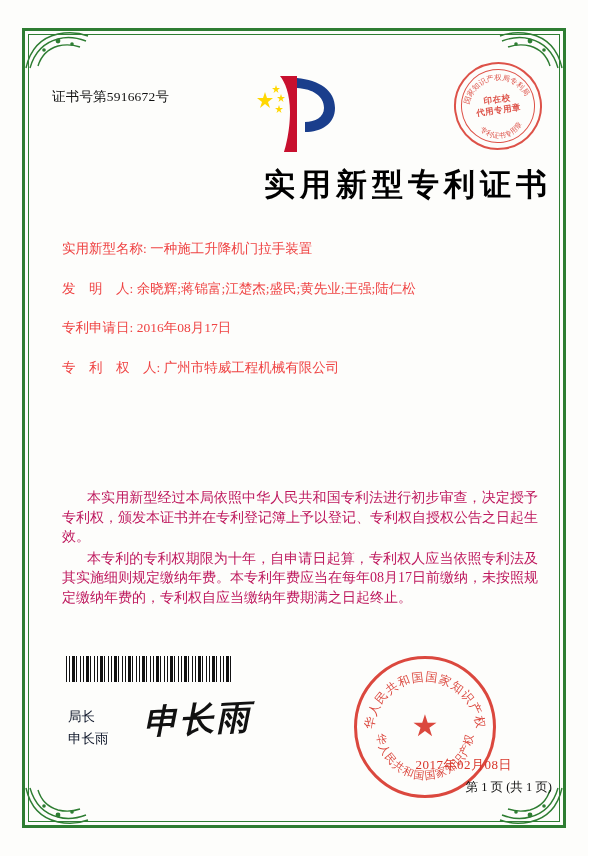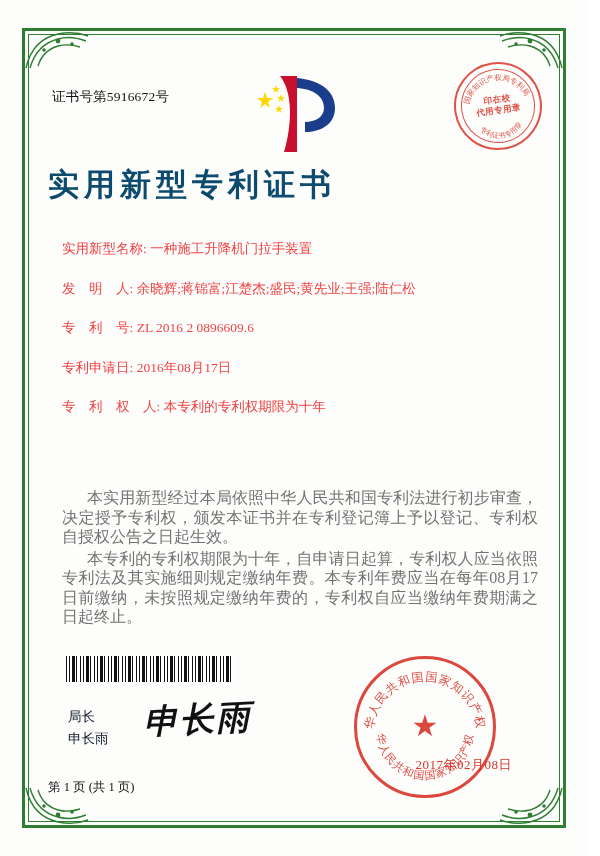--- a/index.html
+++ b/index.html
@@ -116,25 +116,25 @@
     line-height: 11px;
     font-weight: bold;
     letter-spacing: 0.5px;
   }
 
   .title {
     position: absolute;
     left: 0;
     top: 108px;
     width: 100%;
-    text-align: left;
+    text-align: right;
     font-size: 31px;
     font-weight: bold;
     letter-spacing: 5px;
-    color: #0c4a6e;
+    color: #000000;
   }
 
   .fields {
     position: absolute;
     left: 14px;
     top: 182px;
     width: 480px;
     font-size: 13.5px;
     line-height: 21px;
     color: #ef4444;
@@ -148,24 +148,24 @@
   }
   .field .val {
     display: inline-block;
   }
 
   .paras {
     position: absolute;
     left: 14px;
     top: 432px;
     width: 476px;
-    font-size: 16px;
+    font-size: 14px;
     line-height: 19.5px;
     text-align: justify;
-    color: #737373;
+    color: #be185d;
   }
   .paras p {
     margin: 0 0 2px 0;
     text-indent: 25px;
   }
 
   
   .barcode {
     position: absolute;
     left: 18px;
@@ -234,21 +234,21 @@
     font-size: 13px;
     color: #d8352a;
     letter-spacing: 0.5px;
   }
 
   .footer {
     position: absolute;
     left: 0;
     bottom: 4px;
     width: 100%;
-    text-align: left;
+    text-align: right;
     font-size: 12.5px;
     color: #111;
   }
 </style>
 </head>
 <body>
 
 <div class="page">
 
   <div class="border-outer"></div>
@@ -339,30 +339,26 @@
     <div class="fields">
       <div class="field">
         <span class="lbl">实用新型名称:</span>
         <span class="val">一种施工升降机门拉手装置</span>
       </div>
       <div class="field">
         <span class="lbl">发　明　人:</span>
         <span class="val">余晓辉;蒋锦富;江楚杰;盛民;黄先业;王强;陆仁松</span>
       </div>
       <div class="field">
-        <span class="lbl">专　利　号:</span>
-        <span class="val">ZL 2016 2 0896609.6</span>
-      </div>
-      <div class="field">
         <span class="lbl">专利申请日:</span>
         <span class="val">2016年08月17日</span>
       </div>
       <div class="field">
         <span class="lbl">专　利　权　人:</span>
-        <span class="val">本专利的专利权期限为十年</span>
+        <span class="val">广州市特威工程机械有限公司</span>
       </div>
     </div>
 
     <div class="paras">
       <p>本实用新型经过本局依照中华人民共和国专利法进行初步审查，决定授予专利权，颁发本证书并在专利登记簿上予以登记、专利权自授权公告之日起生效。</p>
       <p>本专利的专利权期限为十年，自申请日起算，专利权人应当依照专利法及其实施细则规定缴纳年费。本专利年费应当在每年08月17日前缴纳，未按照规定缴纳年费的，专利权自应当缴纳年费期满之日起终止。</p>
     </div>
 
     <div class="barcode"></div>
 

